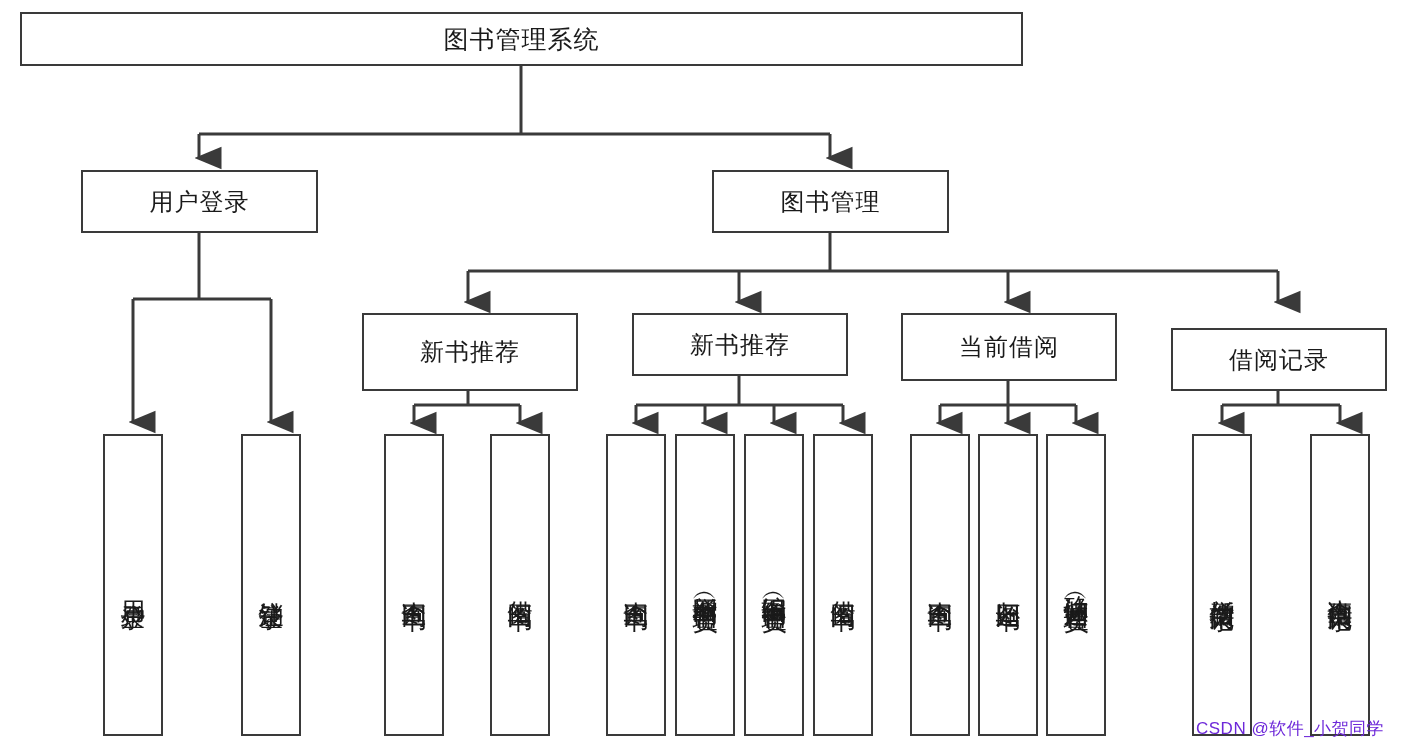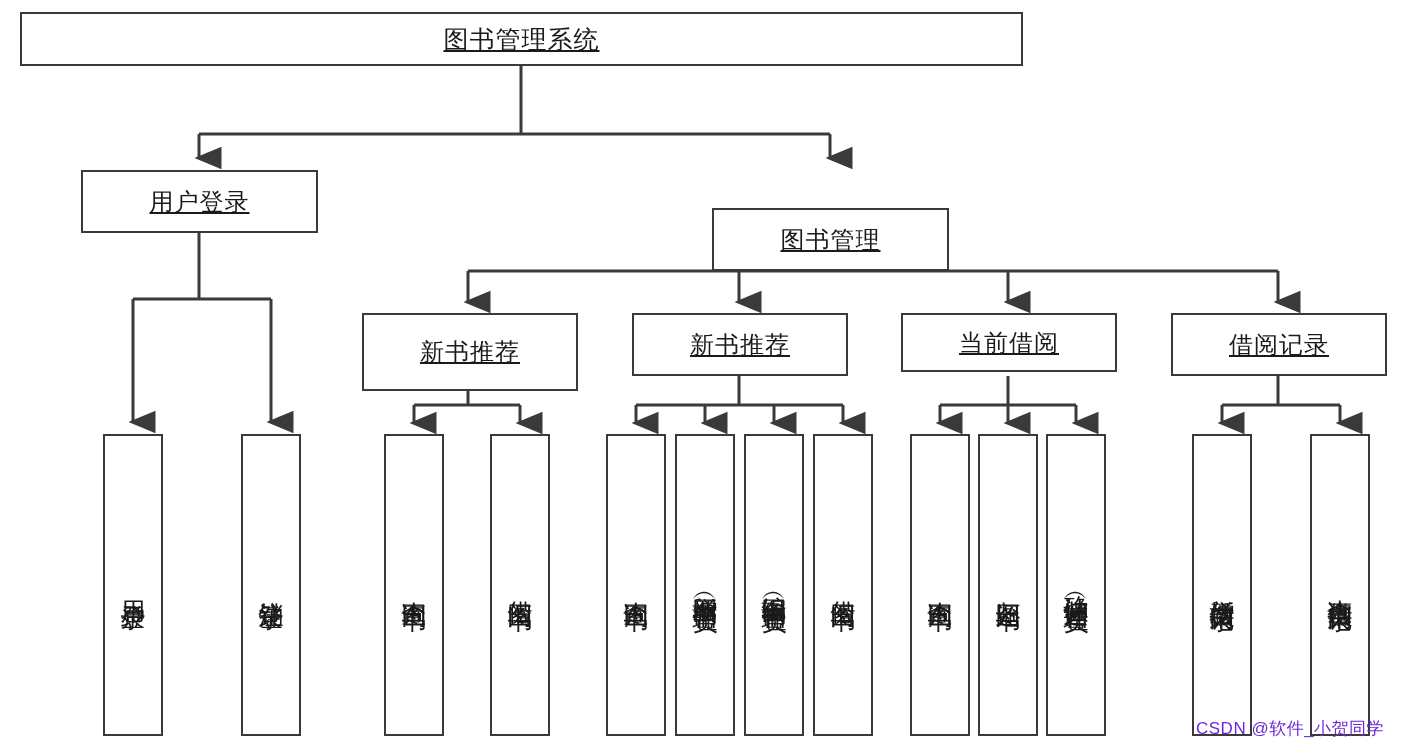--- a/index.html
+++ b/index.html
@@ -30,21 +30,20 @@
     border: 2px solid #3a3a3a;
     background: #ffffff;
     display: flex;
     align-items: center;
     justify-content: center;
     color: #1a1a1a;
   }
   .node.h {
     font-size: 24px;
     letter-spacing: 1px;
-    text-decoration: underline;
   }
   .node.v {
     writing-mode: vertical-rl;
     text-orientation: upright;
     font-size: 25px;
     letter-spacing: 2px;
     padding: 6px 0;
     line-height: 1;
     align-items: center;
     justify-content: center;
@@ -121,34 +120,34 @@
     </g>
   </svg>
 
   <div class="node h root" style="left:20px; top:12px; width:1003px; height:54px;">
     <span>图书管理系统</span>
   </div>
 
   <div class="node h" style="left:81px; top:170px; width:237px; height:63px;">
     <span>用户登录</span>
   </div>
-  <div class="node h" style="left:712px; top:170px; width:237px; height:63px;margin-top:38px;">
+  <div class="node h" style="left:712px; top:170px; width:237px; height:63px;">
     <span>图书管理</span>
   </div>
 
   <div class="node h" style="left:362px; top:313px; width:216px; height:78px;">
     <span>新书推荐</span>
   </div>
   <div class="node h" style="left:632px; top:313px; width:216px; height:63px;">
     <span>新书推荐</span>
   </div>
-  <div class="node h" style="left:901px; top:313px; width:216px; height:59px;">
+  <div class="node h" style="left:901px; top:313px; width:216px; height:68px;">
     <span>当前借阅</span>
   </div>
-  <div class="node h" style="left:1171px; top:313px; width:216px; height:63px;">
+  <div class="node h" style="left:1171px; top:328px; width:216px; height:63px;">
     <span>借阅记录</span>
   </div>
 
   <div class="node v" style="left:103px; top:434px; width:60px; height:302px;">
     <span>用户登录</span>
   </div>
   <div class="node v" style="left:241px; top:434px; width:60px; height:302px;">
     <span>注销登录</span>
   </div>
 

